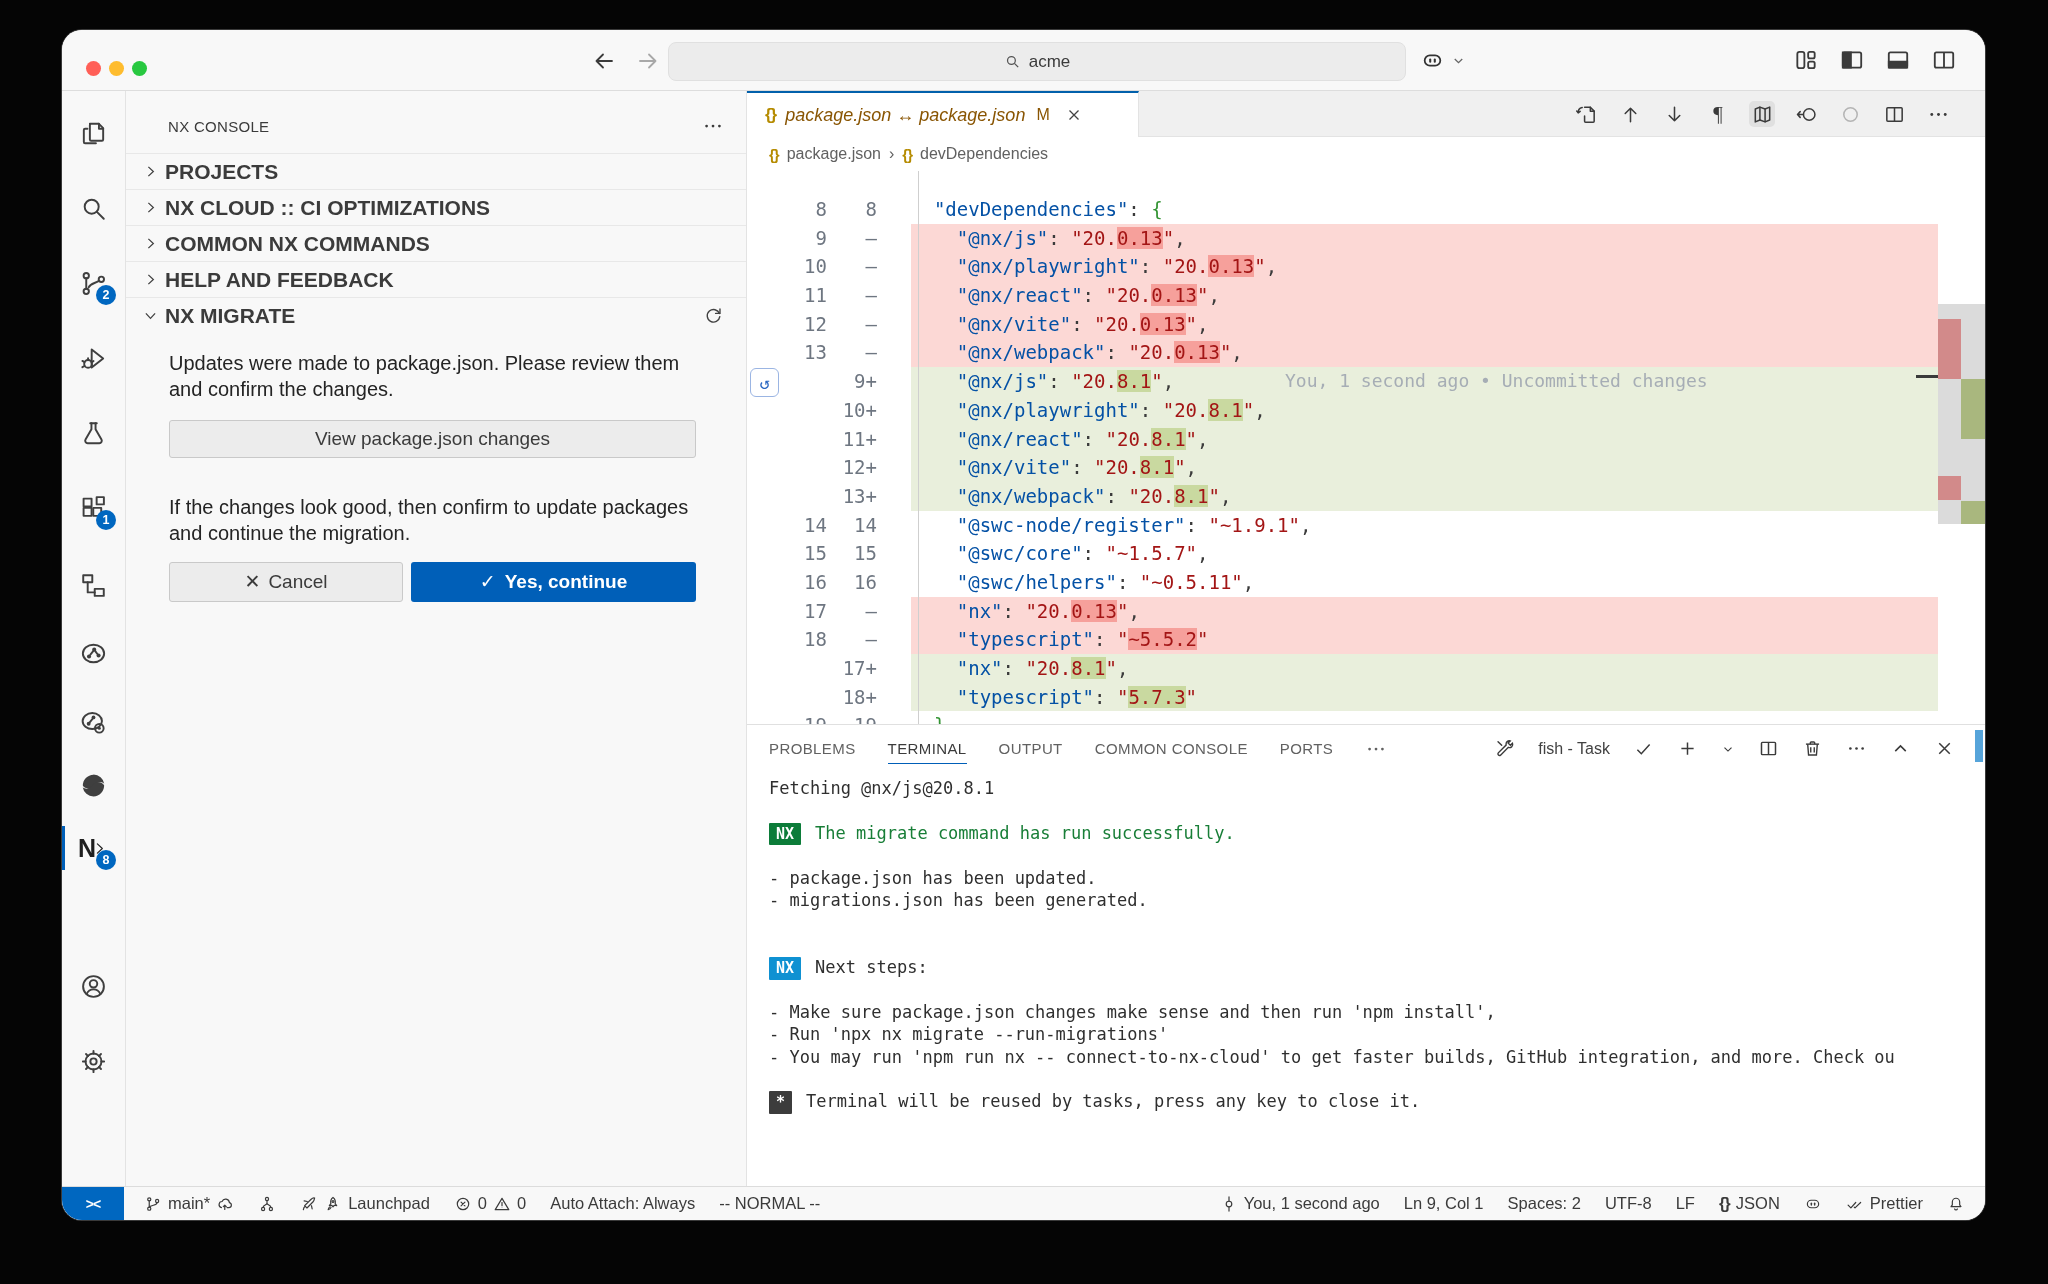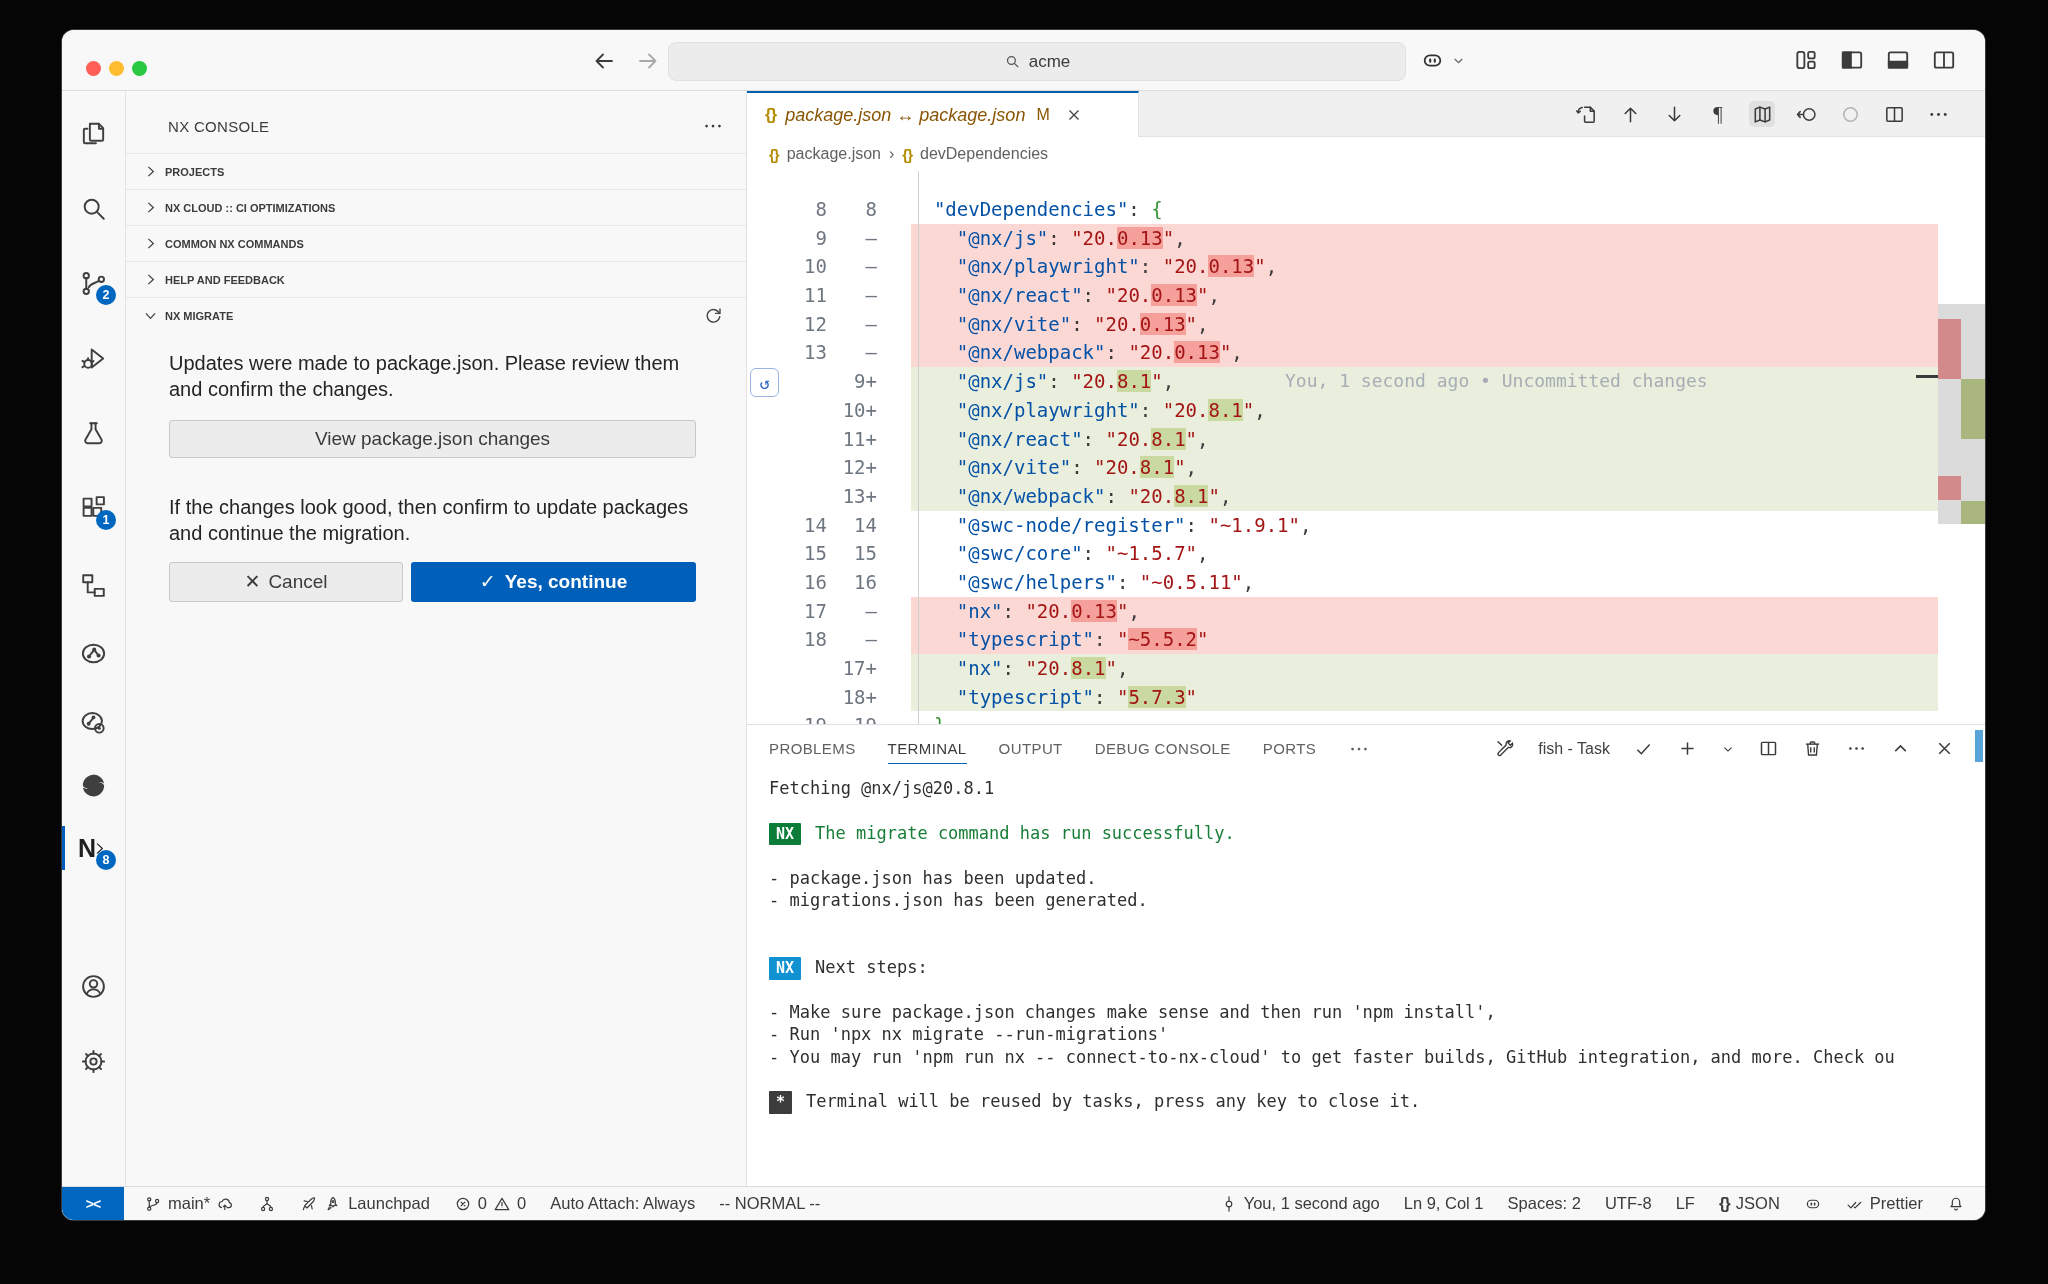--- a/index.html
+++ b/index.html
@@ -1,19 +1,19 @@
 <!DOCTYPE html>
 <html><head>
 <meta charset="utf-8">
 <style>
   html,body{margin:0;padding:0;background:#000;}
   #screen{position:relative;width:2048px;height:1284px;background:#050505;overflow:hidden;
           font-family:"Liberation Sans",sans-serif;-webkit-font-smoothing:antialiased;}
   #window{position:absolute;left:62px;top:30px;width:1923px;height:1190px;background:#fff;
-          border-radius:12px;overflow:hidden;box-shadow:0 0 0 1px #3a3a3a;}
+          border-radius:20px;overflow:hidden;box-shadow:0 0 0 1px #3a3a3a;}
   
   #titlebar{position:absolute;left:0;top:0;right:0;height:60px;background:#f8f8f8;border-bottom:1px solid #ddd;}
   .tl{position:absolute;top:31px;width:15px;height:15px;border-radius:50%;}
   #tl-close{left:24px;background:#ff5f57;} #tl-min{left:47px;background:#febc2e;} #tl-zoom{left:70px;background:#28c840;}
   .navarrow{position:absolute;top:19px;width:24px;height:24px;color:#3b3b3b;}
   #nav-fwd{color:#a8a8a8;}
   #cmdcenter{position:absolute;left:606px;top:12px;width:736px;height:37px;background:#ececec;
              border:1px solid #e0e0e0;border-radius:8px;display:flex;align-items:center;justify-content:center;
              gap:8px;color:#3b3b3b;font-size:17px;}
   #cmdcenter .ic{width:17px;height:17px;color:#555;}
@@ -33,21 +33,21 @@
   .actitem.active::before{content:"";position:absolute;left:-7px;top:2px;width:3px;height:44px;background:#005fb8;}
   .nxlogo{font-weight:700;font-size:25px;letter-spacing:-2px;color:#1f1f1f;display:flex;align-items:center;}
   .nxlogo .ic{width:17px;height:17px;margin-left:-3px;}
   
   #sidebar{position:relative;width:620px;background:#f8f8f8;border-right:1px solid #e3e3e3;flex:none;}
   #sb-head{height:62px;display:flex;align-items:center;padding:8px 22px 0 42px;box-sizing:border-box;
            color:#3b3b3b;font-size:15px;letter-spacing:.3px;}
   #sb-head .spacer{flex:1;}
   #sb-head .ic{width:22px;height:22px;color:#3b3b3b;}
   .sbsection{height:35px;display:flex;align-items:center;border-top:1px solid #e8e8e8;padding:0 22px 0 16px;gap:6px;
-             font-size:11px;font-weight:700;color:#3b3b3b;}
+             font-size:21px;font-weight:700;color:#3b3b3b;}
   .sbsection .ic{width:17px;height:17px;color:#424242;flex:none;}
   .sbsection .spacer{flex:1;}
   #migrate-body{padding:17px 50px 0 43px;color:#242424;font-size:20px;line-height:26px;}
   .sb-btn{margin-top:18px;height:38px;width:100%;background:#ececec;border:1px solid #c9c9c9;border-radius:3px;
           display:flex;align-items:center;justify-content:center;font-size:19px;color:#3b3b3b;box-sizing:border-box;}
   #migrate-text2{margin-top:36px;}
   #migrate-btns{margin-top:16px;display:flex;gap:8px;}
   #btn-cancel{height:40px;flex:0 0 234px;background:#ececec;border:1px solid #c9c9c9;border-radius:3px;
               display:flex;align-items:center;justify-content:center;gap:8px;font-size:19px;color:#3b3b3b;box-sizing:border-box;}
   #btn-confirm{height:40px;flex:1;background:#005fb8;border-radius:3px;display:flex;align-items:center;justify-content:center;
@@ -516,21 +516,21 @@
           <div class="rmark" style="left:23px;top:250px;width:24px;height:23px;background:#a9b77e;"></div>
         </div>
         <div id="cursor-dash"></div>
       </div>
 
       <div id="panel">
         <div id="paneltabs">
               <div class="ptab">PROBLEMS</div>
               <div class="ptab active">TERMINAL</div>
               <div class="ptab">OUTPUT</div>
-              <div class="ptab">DEBUG CONSOLE</div>
+              <div class="ptab">COMMON CONSOLE</div>
               <div class="ptab">PORTS</div>
               <span class="ic" id="ptab-more">
                 <svg viewBox="0 0 24 24">
                   <circle cx="5" cy="12" r="1.5" fill="currentColor"></circle>
                   <circle cx="12" cy="12" r="1.5" fill="currentColor"></circle>
                   <circle cx="19" cy="12" r="1.5" fill="currentColor"></circle>
                 </svg>
               </span>
             </div>
         <div id="paneltools">

